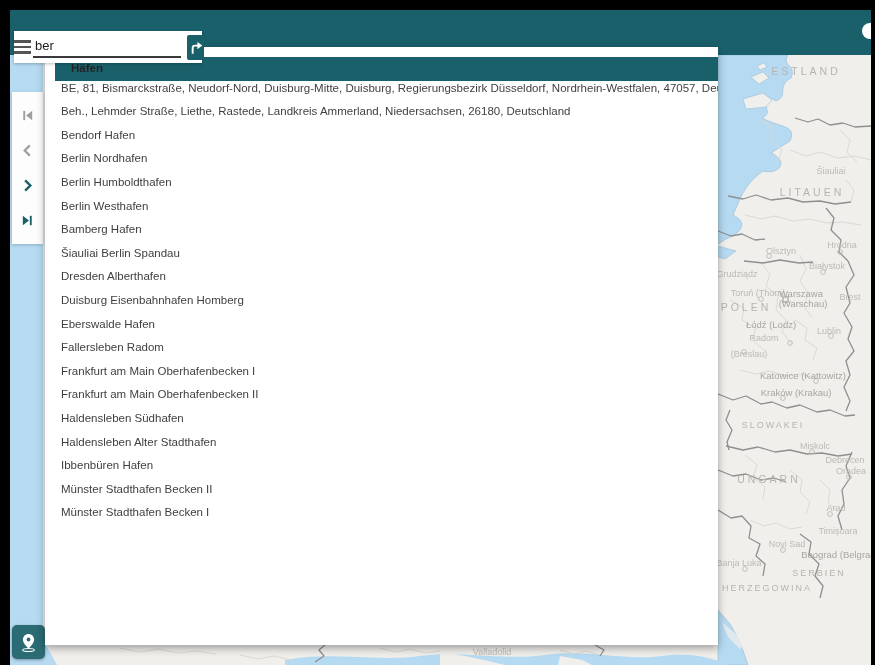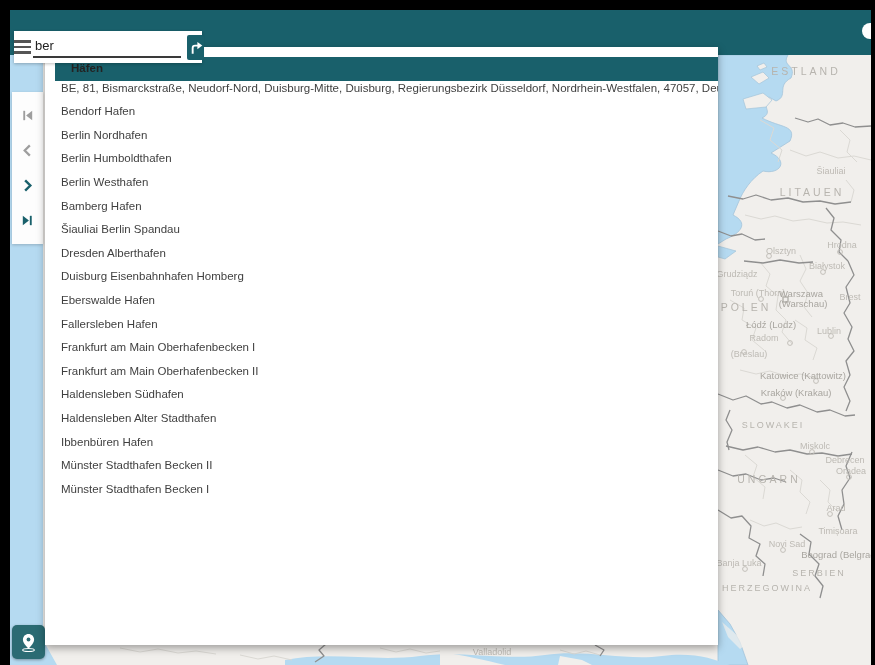--- a/index.html
+++ b/index.html
@@ -258,31 +258,32 @@
     <circle cx="8" cy="5.8" r="1.7" fill="#2b6b73"></circle>
     <ellipse cx="8" cy="15.2" rx="5.2" ry="1.3" fill="none" stroke="#fff" stroke-width="1"></ellipse>
   </svg>
 </button>
 
 <div class="dropdown">
   <div>
       <div class="sg-row header">Orte</div>
       <div class="sg-row item">Berlin, 10117, Deutschland</div>
       <div class="sg-row item">BE, 81, Bismarckstraße, Neudorf-Nord, Duisburg-Mitte, Duisburg, Regierungsbezirk Düsseldorf, Nordrhein-Westfalen, 47057, Deutschland</div>
+      <div class="sg-row item">Beh., Lehmder Straße, Liethe, Rastede, Landkreis Ammerland, Niedersachsen, 26180, Deutschland</div>
       <div class="sg-row header">Häfen</div>
       <div class="sg-row item">Bendorf Hafen</div>
       <div class="sg-row item">Berlin Nordhafen</div>
       <div class="sg-row item">Berlin Humboldthafen</div>
       <div class="sg-row item">Berlin Westhafen</div>
       <div class="sg-row item">Bamberg Hafen</div>
       <div class="sg-row item">Šiauliai Berlin Spandau</div>
       <div class="sg-row item">Dresden Alberthafen</div>
       <div class="sg-row item">Duisburg Eisenbahnhafen Homberg</div>
       <div class="sg-row item">Eberswalde Hafen</div>
-      <div class="sg-row item">Fallersleben Hafen</div>
+      <div class="sg-row item">Fallersleben Radom</div>
       <div class="sg-row item">Frankfurt am Main Oberhafenbecken I</div>
       <div class="sg-row item">Frankfurt am Main Oberhafenbecken II</div>
       <div class="sg-row item">Haldensleben Südhafen</div>
       <div class="sg-row item">Haldensleben Alter Stadthafen</div>
       <div class="sg-row item">Ibbenbüren Hafen</div>
       <div class="sg-row item">Münster Stadthafen Becken II</div>
       <div class="sg-row item">Münster Stadthafen Becken I</div>
     </div>
 </div>
 

